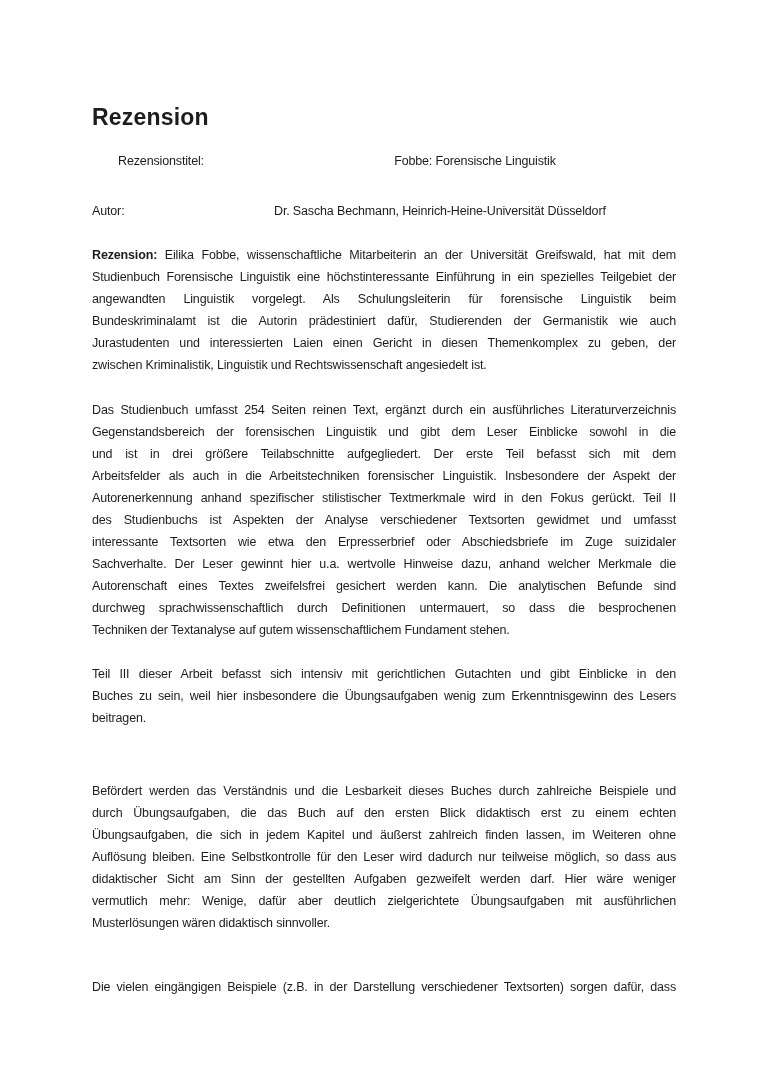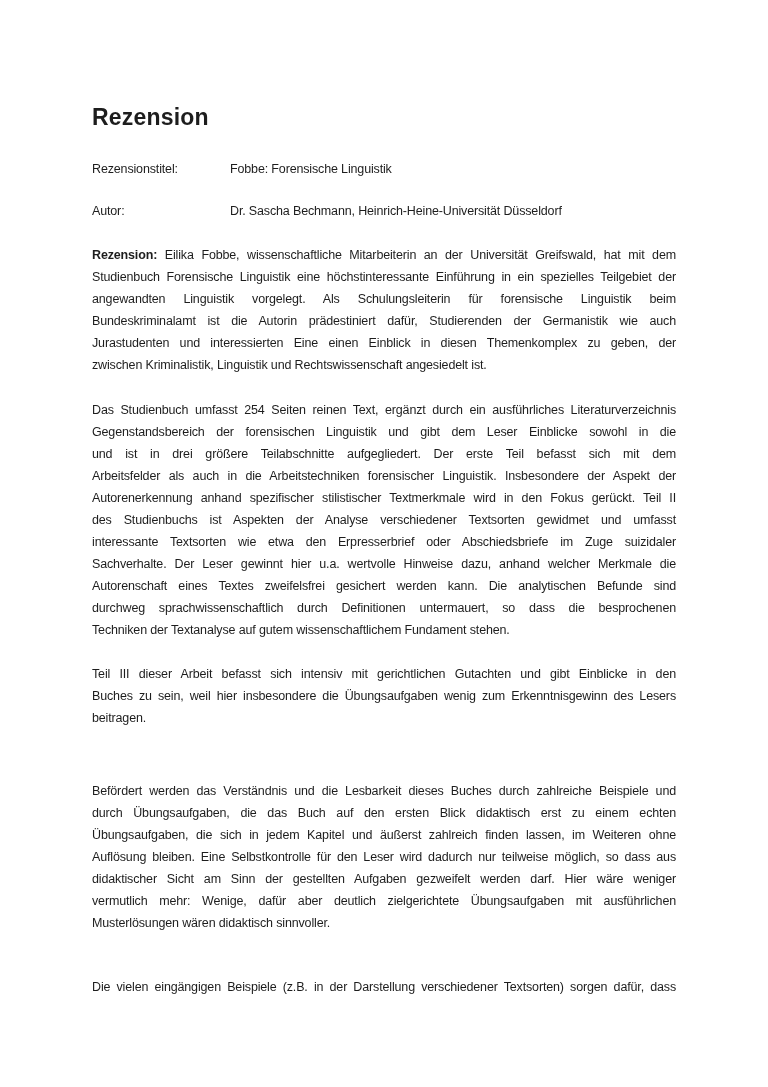--- a/index.html
+++ b/index.html
@@ -33,22 +33,23 @@
     font-size: 12.5px;
     letter-spacing: -0.15px;
     line-height: 22px;
   }
   .meta-row .meta-label {
     flex: 0 0 138px;
     width: 138px;
   }
   .meta-row .meta-value {
     flex: 1 1 auto;
+    margin-left: 44px;
   }
-  #meta-row-0 { top: 158px; }
+  #meta-row-0 { top: 150px; text-align: center; }
   #meta-row-1 { top: 200px; align-items: center; }
 
   .para {
     position: absolute;
     left: 92px;
     width: 584px;
     font-size: 12.5px;
     letter-spacing: -0.15px;
     line-height: 22px;
   }
@@ -84,21 +85,21 @@
     <span class="meta-label">Autor:</span>
     <span class="meta-value">Dr. Sascha Bechmann, Heinrich-Heine-Universität Düsseldorf</span>
   </div>
 
   <div id="paragraphs">
       <div class="para p1">
         <div class="line"><b>Rezension:</b> Eilika Fobbe, wissenschaftliche Mitarbeiterin an der Universität Greifswald, hat mit dem</div>
         <div class="line">Studienbuch Forensische Linguistik eine höchstinteressante Einführung in ein spezielles Teilgebiet der</div>
         <div class="line">angewandten Linguistik vorgelegt. Als Schulungsleiterin für forensische Linguistik beim</div>
         <div class="line">Bundeskriminalamt ist die Autorin prädestiniert dafür, Studierenden der Germanistik wie auch</div>
-        <div class="line">Jurastudenten und interessierten Eine einen Einblick in diesen Themenkomplex zu geben, der</div>
+        <div class="line">Jurastudenten und interessierten Laien einen Gericht in diesen Themenkomplex zu geben, der</div>
         <div class="line left">zwischen Kriminalistik, Linguistik und Rechtswissenschaft angesiedelt ist.</div>
       </div>
       <div class="para p2">
         <div class="line">Das Studienbuch umfasst 254 Seiten reinen Text, ergänzt durch ein ausführliches Literaturverzeichnis</div>
         <div class="line">Gegenstandsbereich der forensischen Linguistik und gibt dem Leser Einblicke sowohl in die</div>
         <div class="line">und ist in drei größere Teilabschnitte aufgegliedert. Der erste Teil befasst sich mit dem</div>
         <div class="line">Arbeitsfelder als auch in die Arbeitstechniken forensischer Linguistik. Insbesondere der Aspekt der</div>
         <div class="line">Autorenerkennung anhand spezifischer stilistischer Textmerkmale wird in den Fokus gerückt. Teil II</div>
         <div class="line">des Studienbuchs ist Aspekten der Analyse verschiedener Textsorten gewidmet und umfasst</div>
         <div class="line">interessante Textsorten wie etwa den Erpresserbrief oder Abschiedsbriefe im Zuge suizidaler</div>

